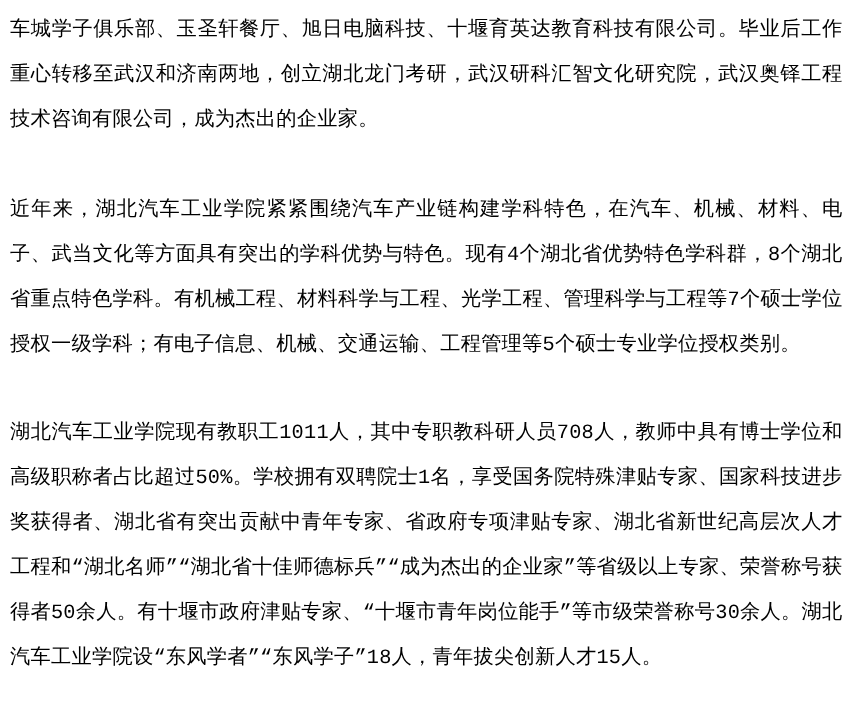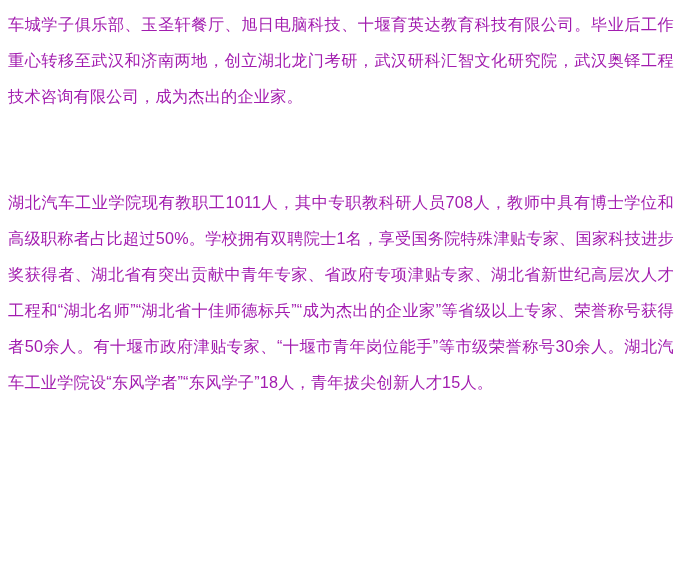--- a/index.html
+++ b/index.html
@@ -14,42 +14,44 @@
     font-family: "Liberation Sans", "DejaVu Sans", sans-serif;
   }
   .page {
     box-sizing: border-box;
     width: 682px;
     height: 569px;
     padding: 6px 8px 0 8px;
     background: #ffffff;
   }
   .para {
-    color: #a21caf;
+    color: #000000;
     font-size: 16.2px;
     line-height: 36px;
     text-align: justify;
     text-justify: inter-ideograph;
     letter-spacing: 0.2px;
     margin: 0;
+    font-family: Liberation Mono, monospace;
   }
   .gap {
     height: 36px;
   }
   .gap-small {
     height: 34px;
   }
 </style>
 </head>
 <body>
 
 <div class="page">
 
   <p class="para">车城学子俱乐部、玉圣轩餐厅、旭日电脑科技、十堰育英达教育科技有限公司。毕业后工作重心转移至武汉和济南两地，创立湖北龙门考研，武汉研科汇智文化研究院，武汉奥铎工程技术咨询有限公司，成为杰出的企业家。</p>
 
   <div class="gap"></div>
 
+  <p class="para">近年来，湖北汽车工业学院紧紧围绕汽车产业链构建学科特色，在汽车、机械、材料、电子、武当文化等方面具有突出的学科优势与特色。现有4个湖北省优势特色学科群，8个湖北省重点特色学科。有机械工程、材料科学与工程、光学工程、管理科学与工程等7个硕士学位授权一级学科；有电子信息、机械、交通运输、工程管理等5个硕士专业学位授权类别。</p>
 
   <div class="gap-small"></div>
 
   <p class="para">湖北汽车工业学院现有教职工1011人，其中专职教科研人员708人，教师中具有博士学位和高级职称者占比超过50%。学校拥有双聘院士1名，享受国务院特殊津贴专家、国家科技进步奖获得者、湖北省有突出贡献中青年专家、省政府专项津贴专家、湖北省新世纪高层次人才工程和“湖北名师”“湖北省十佳师德标兵”“成为杰出的企业家”等省级以上专家、荣誉称号获得者50余人。有十堰市政府津贴专家、“十堰市青年岗位能手”等市级荣誉称号30余人。湖北汽车工业学院设“东风学者”“东风学子”18人，青年拔尖创新人才15人。</p>
 
 </div>
 
 </body></html>

